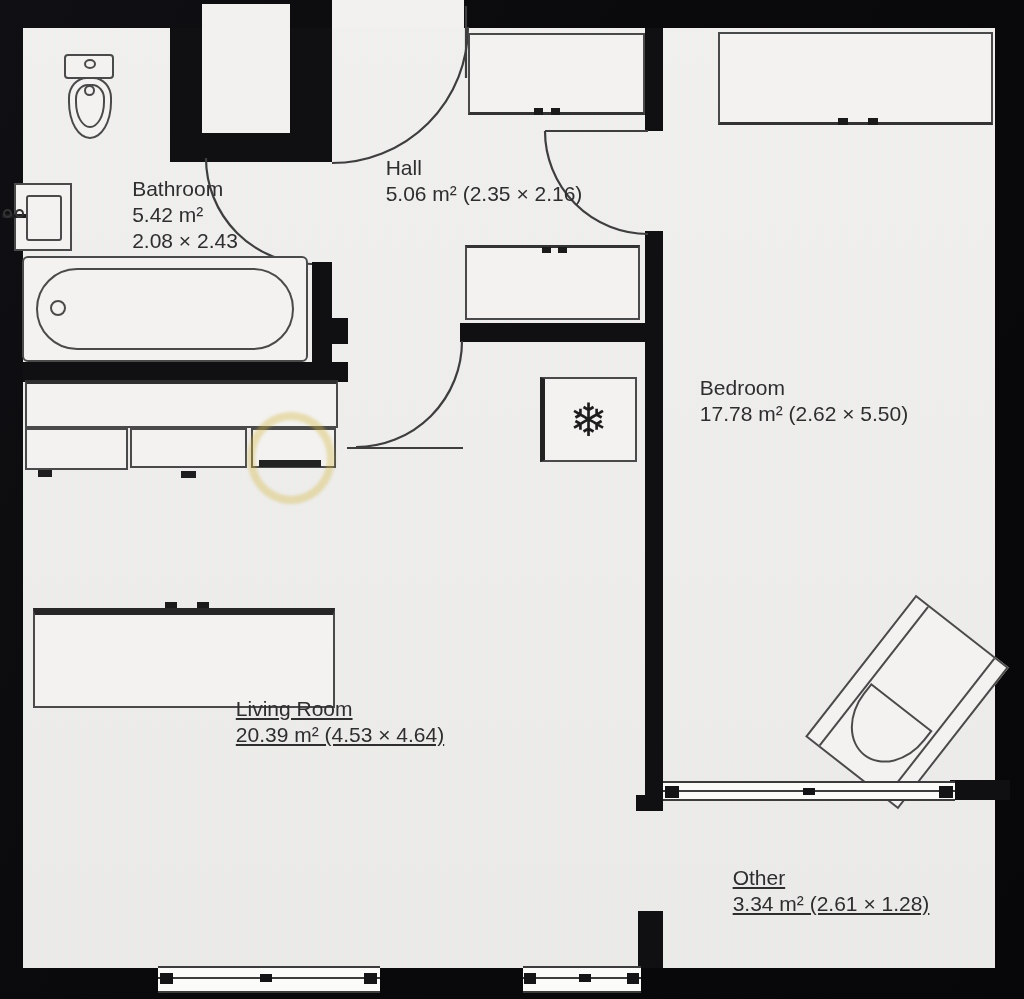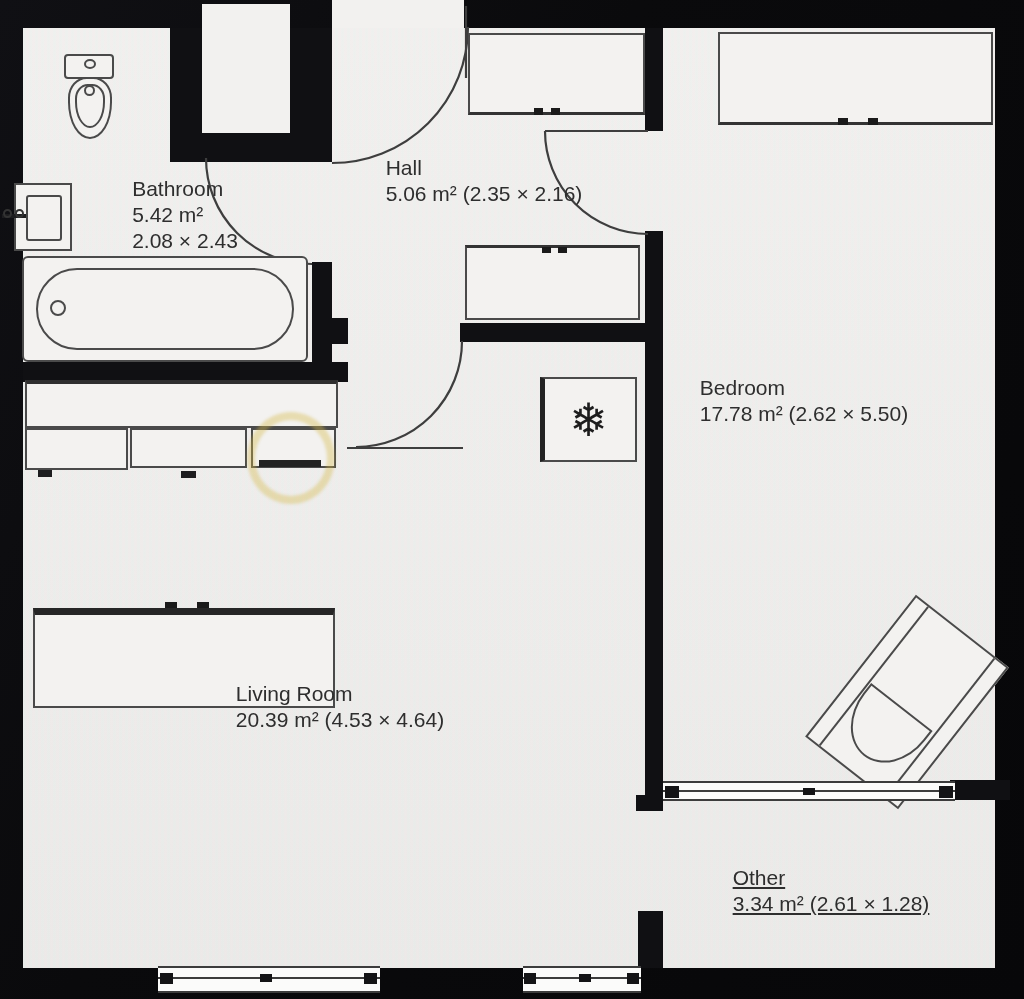--- a/index.html
+++ b/index.html
@@ -152,21 +152,21 @@
     <div>2.08 × 2.43</div>
   </div>
   <div class="room-label" style="left:484px;top:155px;">
     <div>Hall</div>
     <div>5.06 m² (2.35 × 2.16)</div>
   </div>
   <div class="room-label" style="left:804px;top:352px;margin-top:23px;">
     <div>Bedroom</div>
     <div>17.78 m² (2.62 × 5.50)</div>
   </div>
-  <div class="room-label" style="left:340px;top:681px;">
+  <div class="room-label" style="left:340px;top:696px;text-decoration:underline;">
     <div>Living Room</div>
     <div>20.39 m² (4.53 × 4.64)</div>
   </div>
   <div class="room-label" style="left:831px;top:865px;text-decoration:underline;">
     <div>Other</div>
     <div>3.34 m² (2.61 × 1.28)</div>
   </div>
 
 </div>
 

